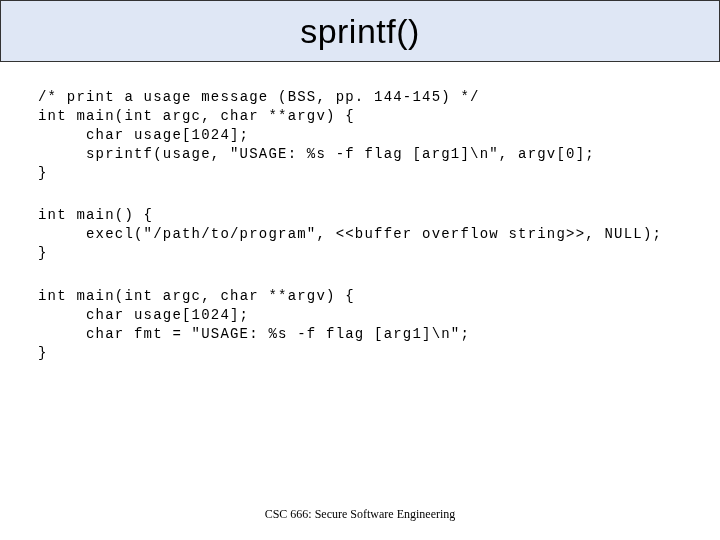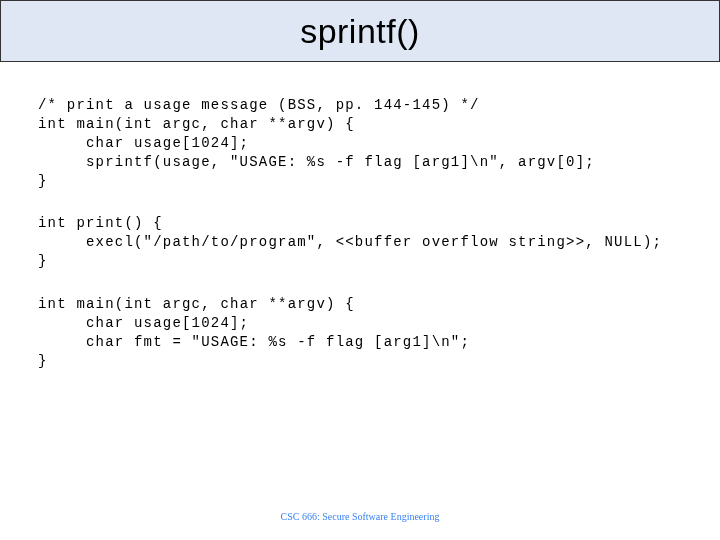--- a/index.html
+++ b/index.html
@@ -32,57 +32,56 @@
   .code-area {
     padding: 26px 38px 10px 38px;
     font-family: "Courier New", Courier, monospace;
     font-size: 14px;
     line-height: 1.35;
     letter-spacing: 1.2px;
     color: #000;
   }
   .code-block {
     margin-bottom: 24px;
-    margin-top: 8px;
   }
   .code-line {
     white-space: pre;
   }
   .indent-1 {
     padding-left: 48px;
   }
   .footer {
     position: absolute;
     bottom: 18px;
     width: 100%;
     text-align: center;
     font-family: "Times New Roman", Times, serif;
-    font-size: 10px;
-    color: #3b82f6;
+    font-size: 12px;
+    color: #000000;
   }
 </style>
 </head>
 <body>
 
 <div class="title-bar">
   <span class="title-text">sprintf()</span>
 </div>
 
 <div class="code-area">
 
   <div class="code-block">
     <div class="code-line">/* print a usage message (BSS, pp. 144-145) */</div>
     <div class="code-line">int main(int argc, char **argv) {</div>
     <div class="code-line indent-1">char usage[1024];</div>
     <div class="code-line indent-1">sprintf(usage, "USAGE: %s -f flag [arg1]\n", argv[0];</div>
     <div class="code-line">}</div>
   </div>
 
   <div class="code-block">
-    <div class="code-line">int print() {</div>
+    <div class="code-line">int main() {</div>
     <div class="code-line indent-1">execl("/path/to/program", &lt;&lt;buffer overflow string&gt;&gt;, NULL);</div>
     <div class="code-line">}</div>
   </div>
 
   <div class="code-block">
     <div class="code-line">int main(int argc, char **argv) {</div>
     <div class="code-line indent-1">char usage[1024];</div>
     <div class="code-line indent-1">char fmt = "USAGE: %s -f flag [arg1]\n";</div>
     <div class="code-line">}</div>
   </div>

